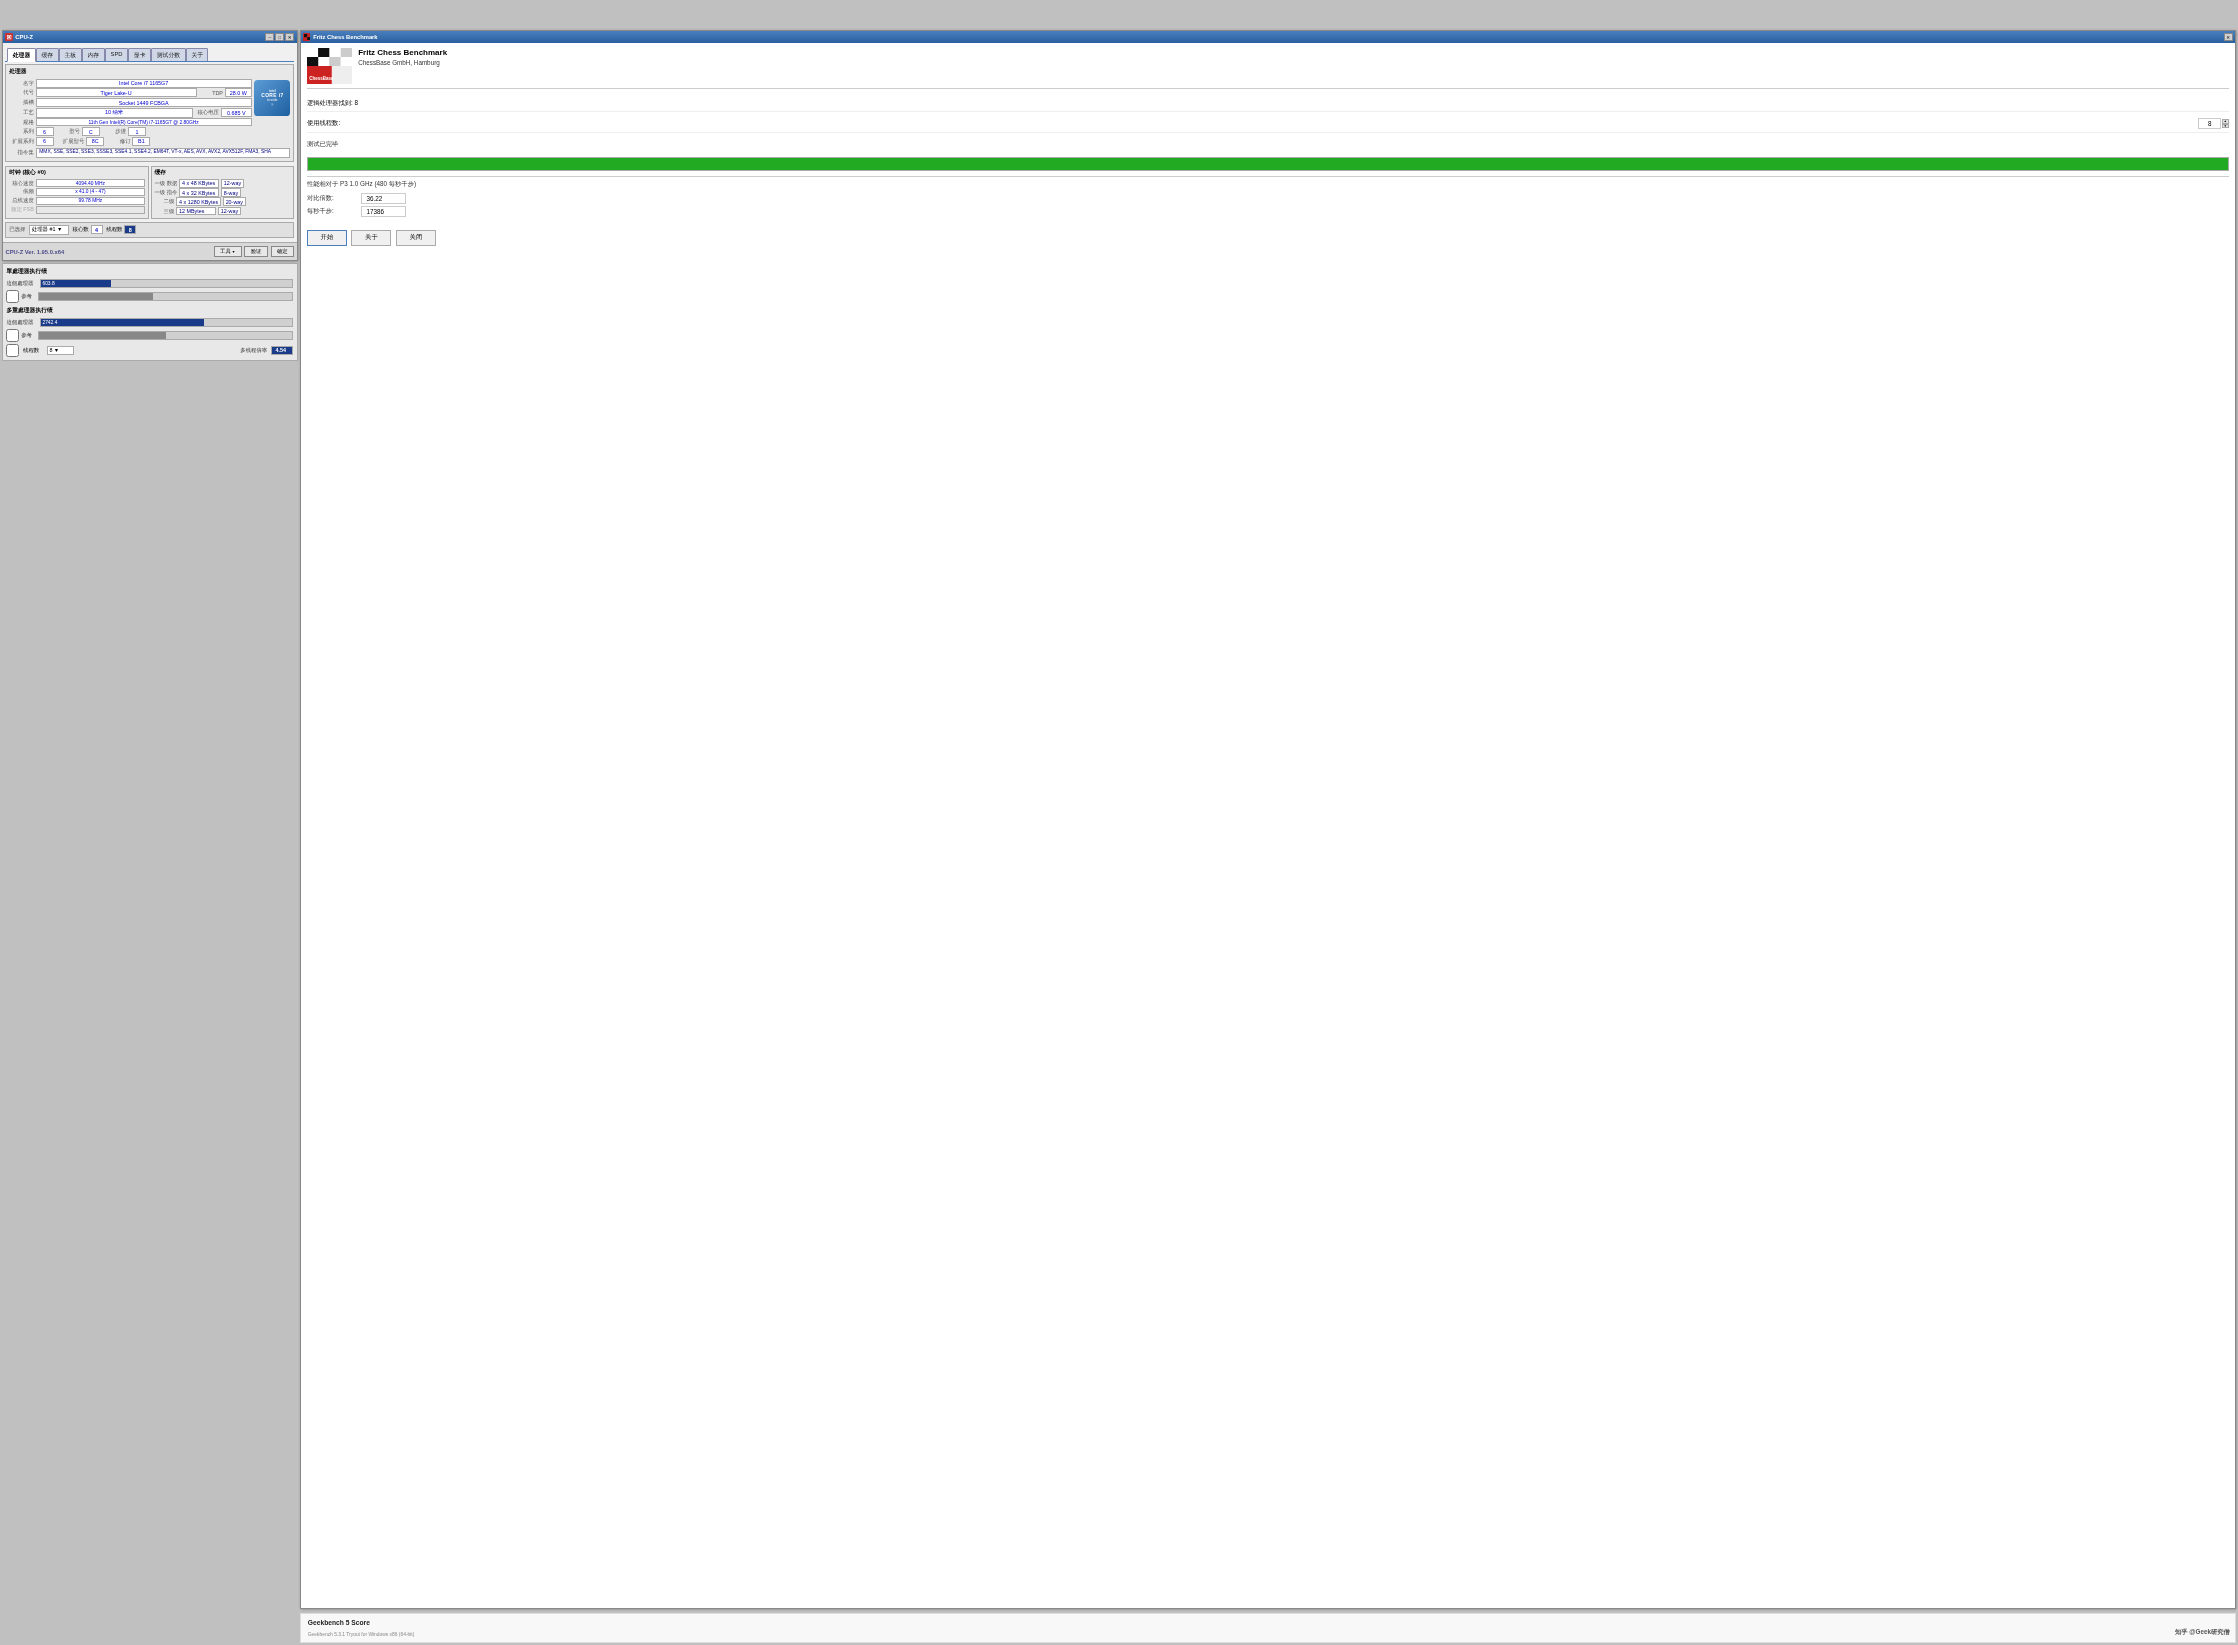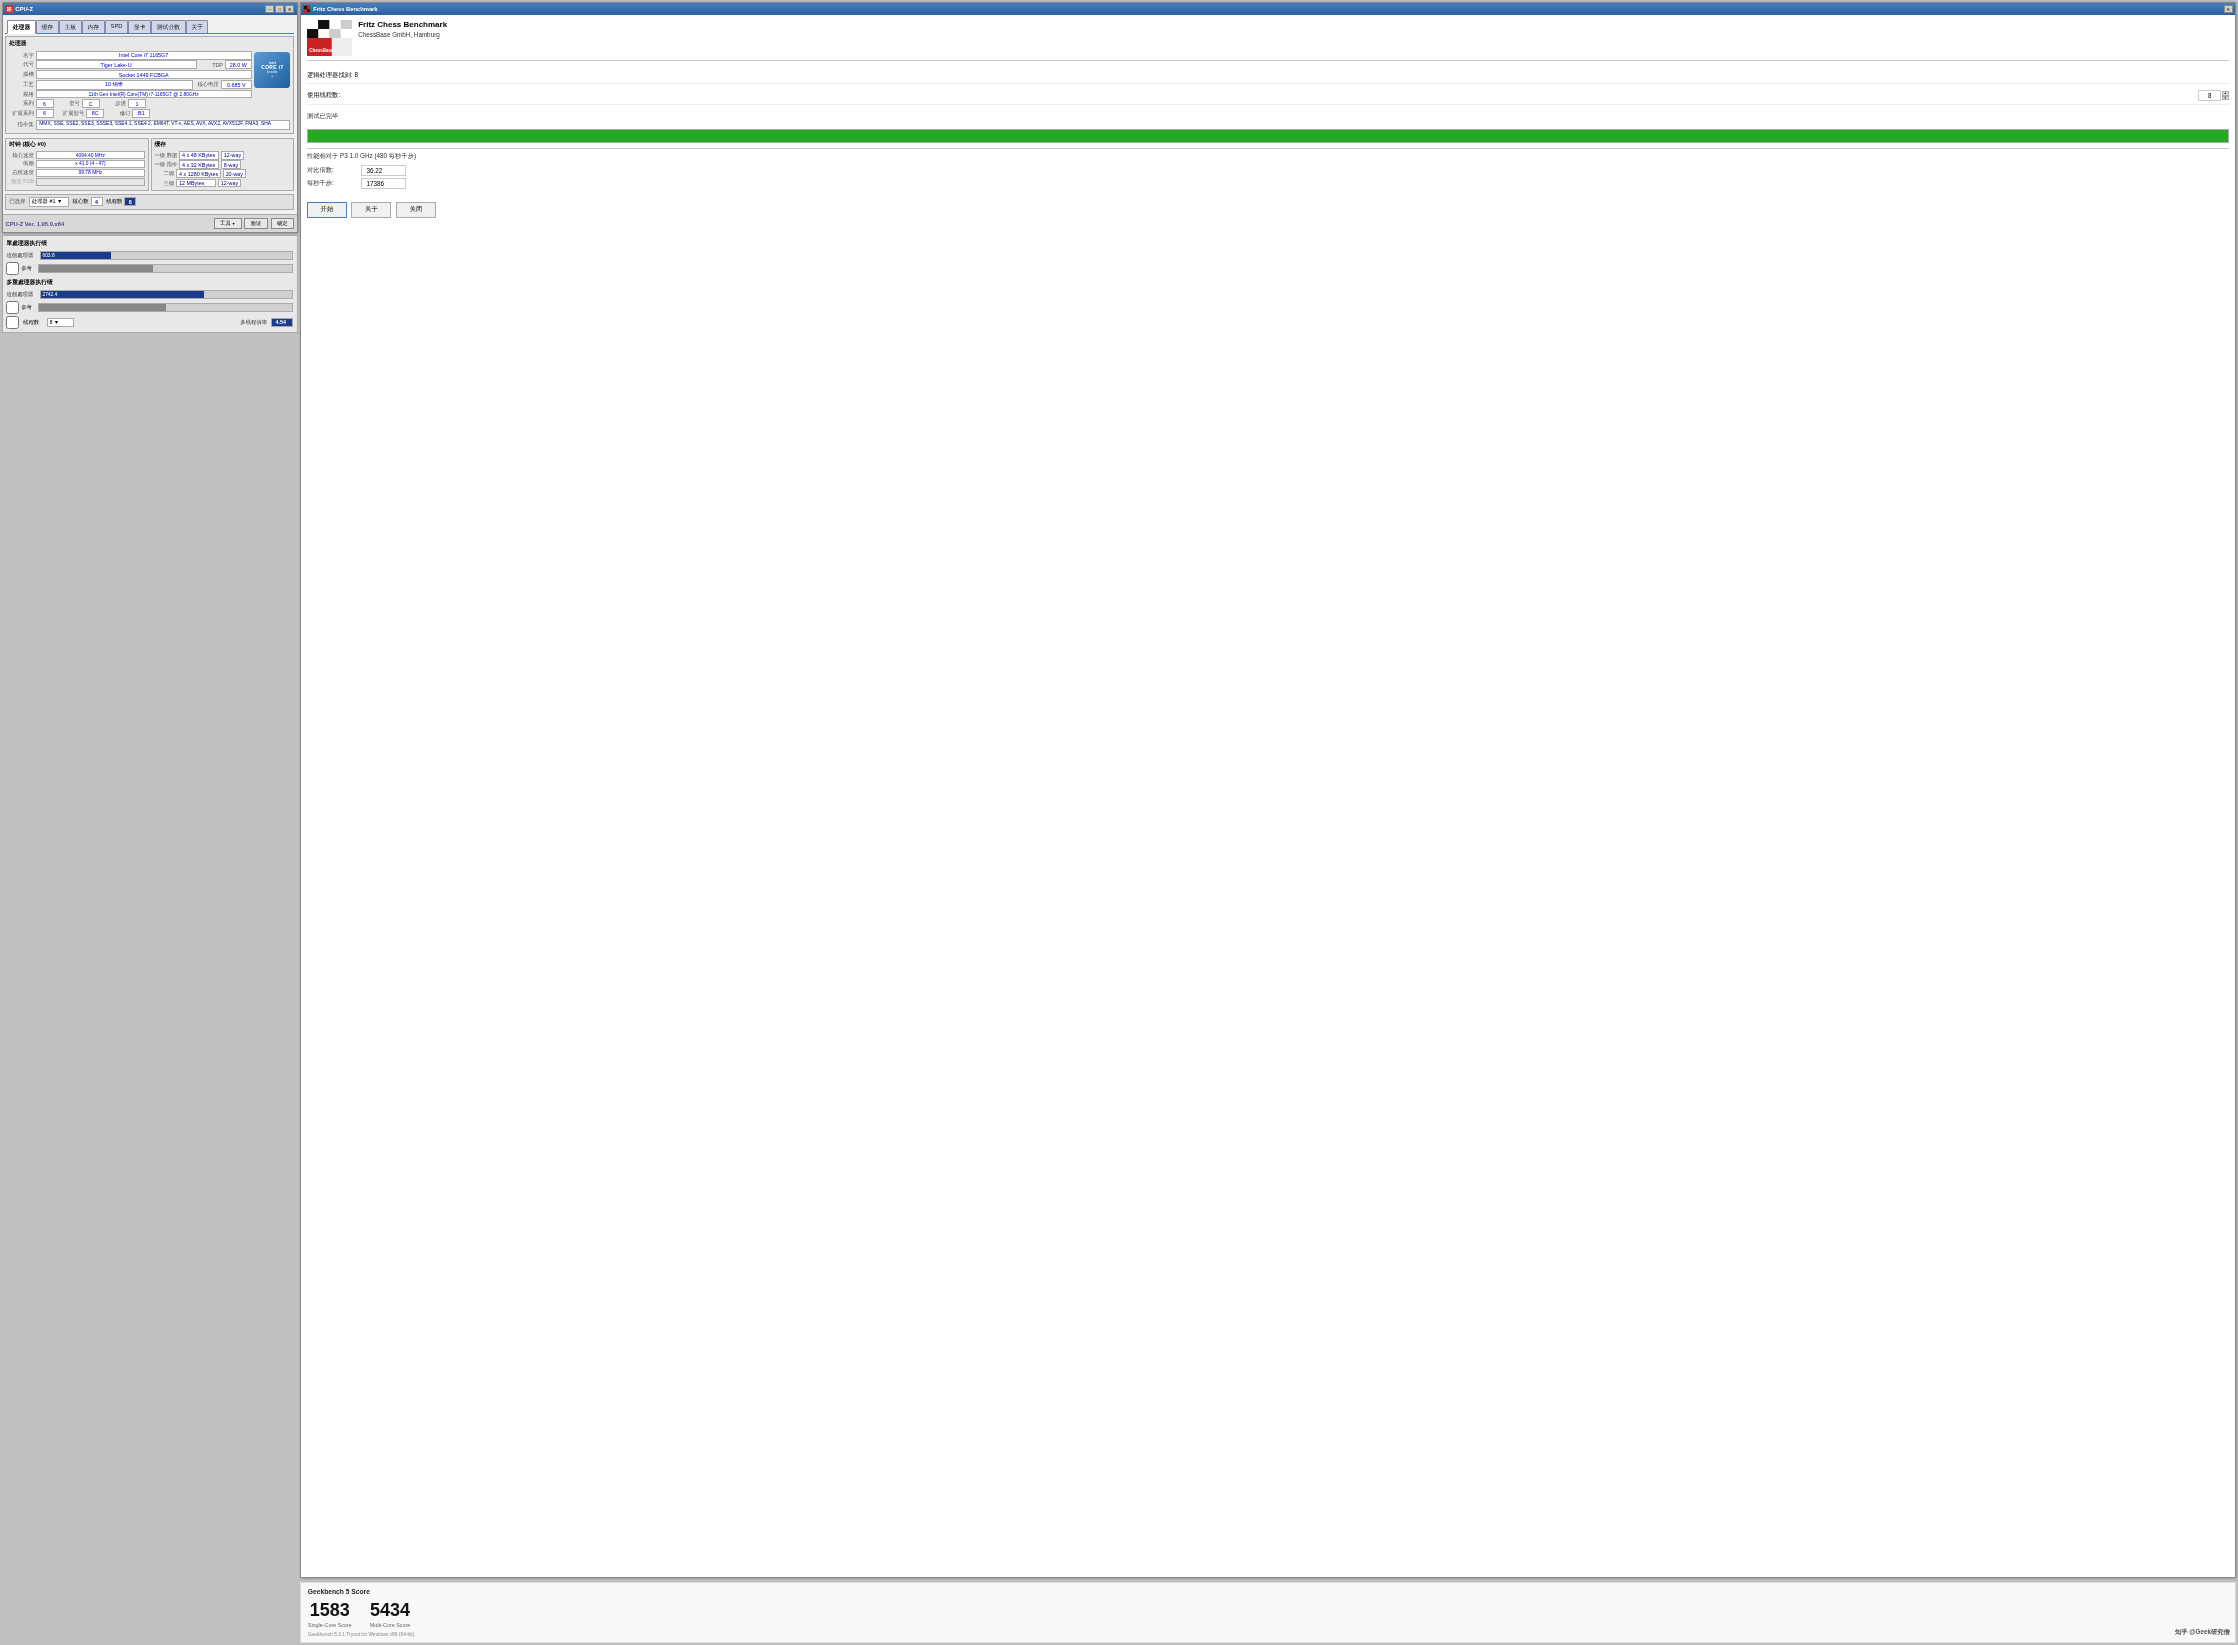--- a/index.html
+++ b/index.html
@@ -13,20 +13,21 @@
       min-height: 100vh;
     }
 
     
     .window {
       background: #f0f0f0;
       border: 0.4px solid #888;
       box-shadow: 0.9px 0.9px 2.7px rgba(0,0,0,0.4);
       display: flex;
       flex-direction: column;
+      margin-top: 28px;
     }
     .title-bar {
       background: linear-gradient(to bottom, #4a7fbd, #2a5fa0);
       color: white;
       display: flex;
       align-items: center;
       padding: 1.8px 2.7px;
       gap: 2.7px;
       font-size: 5.8px;
       font-weight: bold;
@@ -800,29 +801,19 @@
       <div class="fritz-buttons">
         <button class="fritz-btn primary">开始</button>
         <button class="fritz-btn">关于</button>
         <button class="fritz-btn">关闭</button>
       </div>
     </div>
   </div>
 
   <div class="geekbench-section" style="position:relative;">
     <div class="geekbench-title">Geekbench 5 Score</div>
-    <div class="geekbench-scores">
-      <div class="score-item">
-        <div class="score-number">1583</div>
-        <div class="score-label">Single-Core Score</div>
-      </div>
-      <div class="score-item">
-        <div class="score-number">5434</div>
-        <div class="score-label">Multi-Core Score</div>
-      </div>
-    </div>
     <div class="geekbench-footer">
       <span>Geekbench 5.3.1 Tryout for Windows x86 (64-bit)</span>
     </div>
     <div style="position:absolute;bottom:5.4px;right:5.4px;font-size:6.3px;color:#555;font-weight:bold;">知乎 @Geek研究僧</div>
   </div>
 </div>
 
 
 </body></html>

